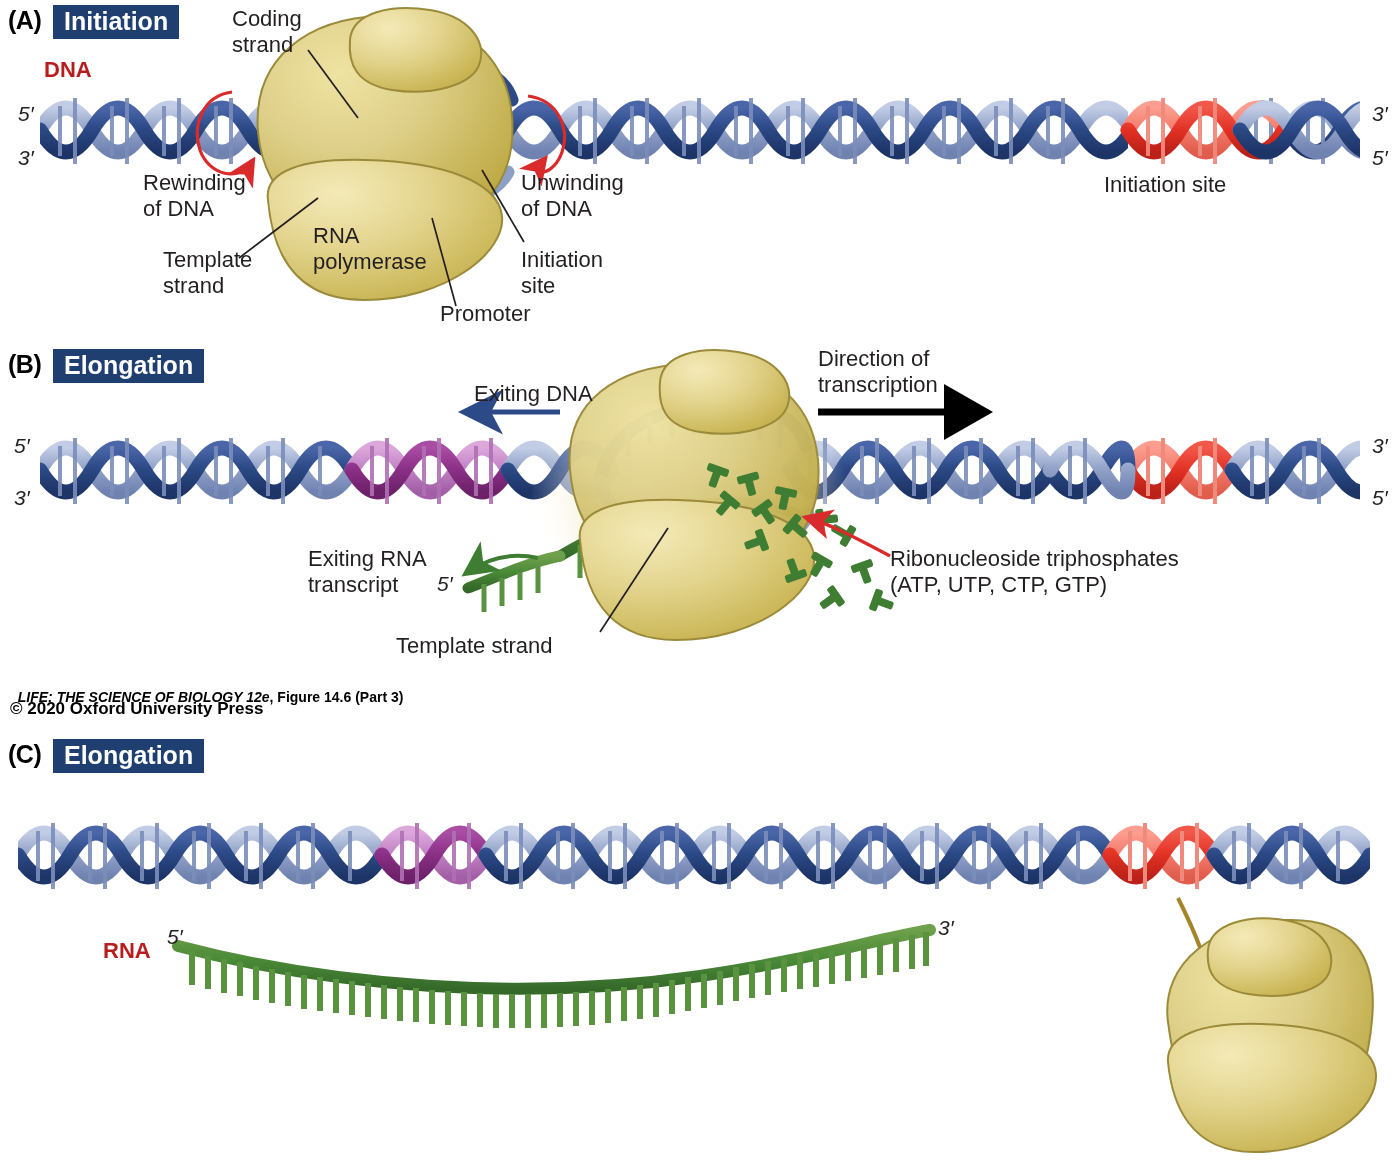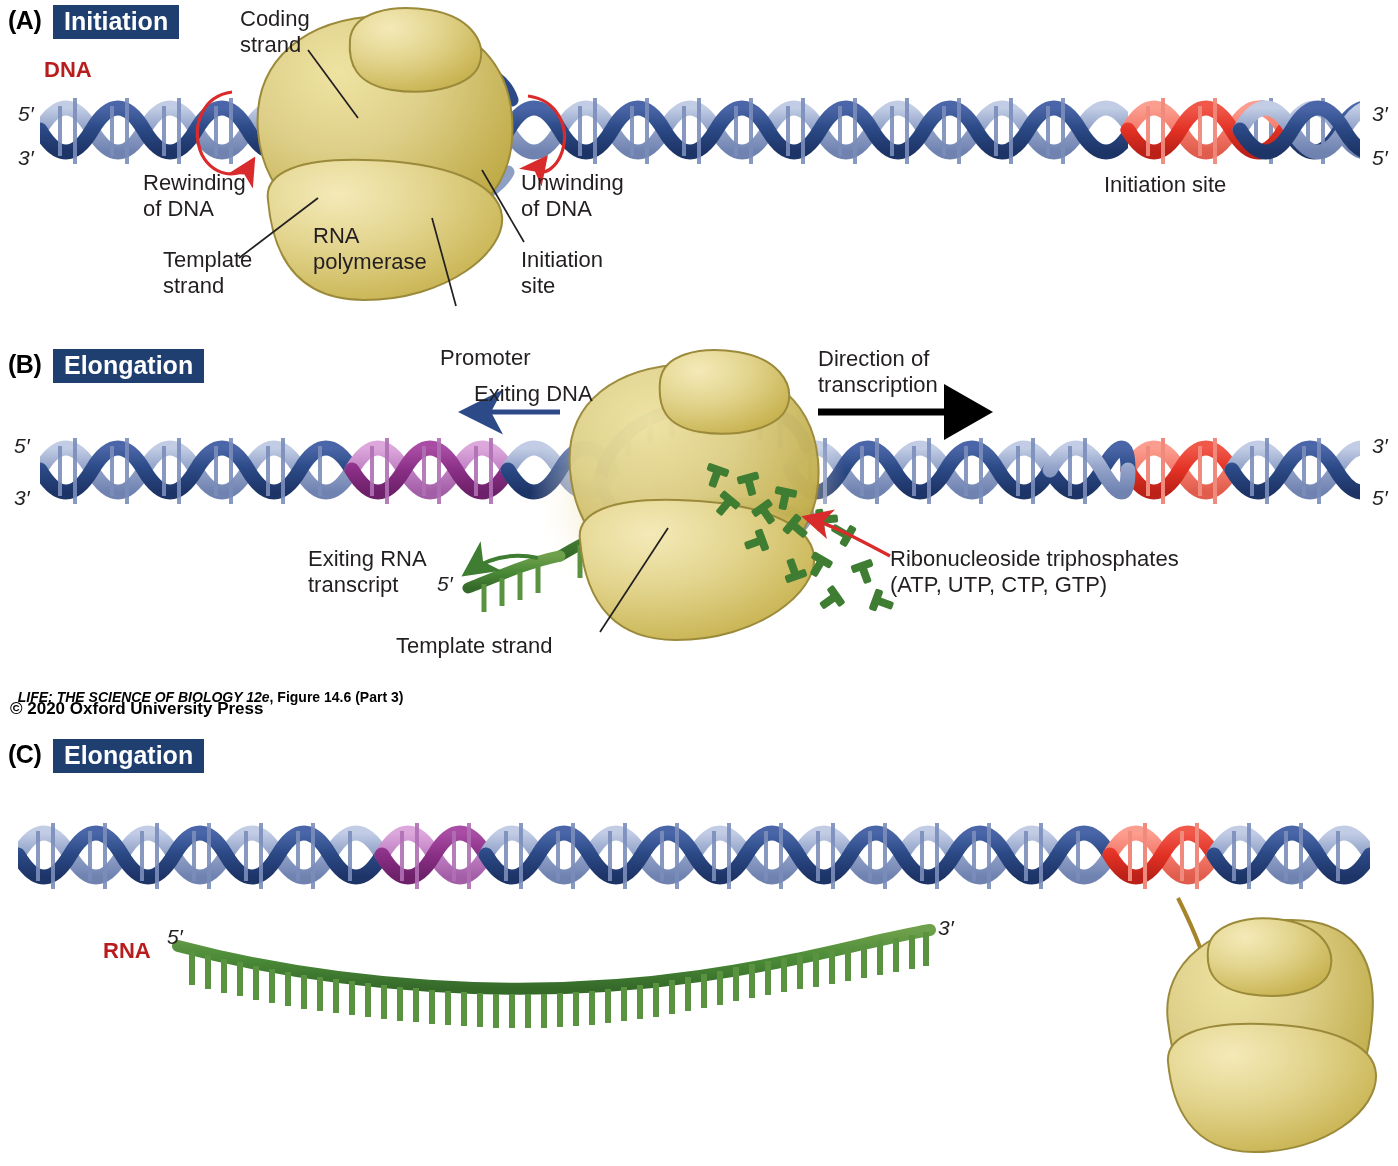--- a/index.html
+++ b/index.html
@@ -517,29 +517,29 @@
     <path d="M1168,1022 C1160,962 1216,922 1286,920 C1352,918 1378,956 1372,1020 C1366,1092 1336,1140 1268,1146 C1200,1152 1176,1086 1168,1022 Z" fill="url(#polyG)" stroke="#9b8a3a" stroke-width="2"></path>
     <path d="M1208,950 C1210,924 1248,914 1284,920 C1320,926 1336,948 1330,970 C1324,992 1284,1000 1248,994 C1214,988 1206,972 1208,950 Z" fill="url(#polyG2)" stroke="#9b8a3a" stroke-width="2"></path>
     <path d="M1168,1062 C1166,1036 1200,1022 1262,1024 C1330,1026 1374,1044 1376,1074 C1378,1110 1326,1152 1254,1152 C1190,1152 1172,1104 1168,1062 Z" fill="url(#polyG2)" stroke="#9b8a3a" stroke-width="2"></path>
   </g>
 </svg>
 
 <div class="panel-tag" style="left:8px;top:6px;">(A)</div>
 <div class="panel-badge" style="left:53px;top:5px;">Initiation</div>
 
 <div class="lbl-b" style="left:44px;top:57px;">DNA</div>
-<div class="lbl" style="left:240px;top:6px;">Coding
+<div class="lbl" style="left:232px;top:6px;">Coding
 strand</div>
 <div class="lbl" style="left:143px;top:170px;">Rewinding
 of DNA</div>
 <div class="lbl" style="left:143px;top:247px;margin-left:20px;">Template
 strand</div>
 <div class="lbl" style="left:313px;top:223px;">RNA
 polymerase</div>
-<div class="lbl" style="left:440px;top:301px;margin-top:44px;">Promoter</div>
+<div class="lbl" style="left:440px;top:301px;">Promoter</div>
 <div class="lbl" style="left:521px;top:170px;">Unwinding
 of DNA</div>
 <div class="lbl" style="left:521px;top:247px;">Initiation
 site</div>
 <div class="lbl" style="left:1104px;top:172px;">Initiation site</div>
 
 <div class="prime" style="left:18px;top:102px;">5′</div>
 <div class="prime" style="left:18px;top:146px;">3′</div>
 <div class="prime" style="left:1372px;top:102px;">3′</div>
 <div class="prime" style="left:1372px;top:146px;">5′</div>

